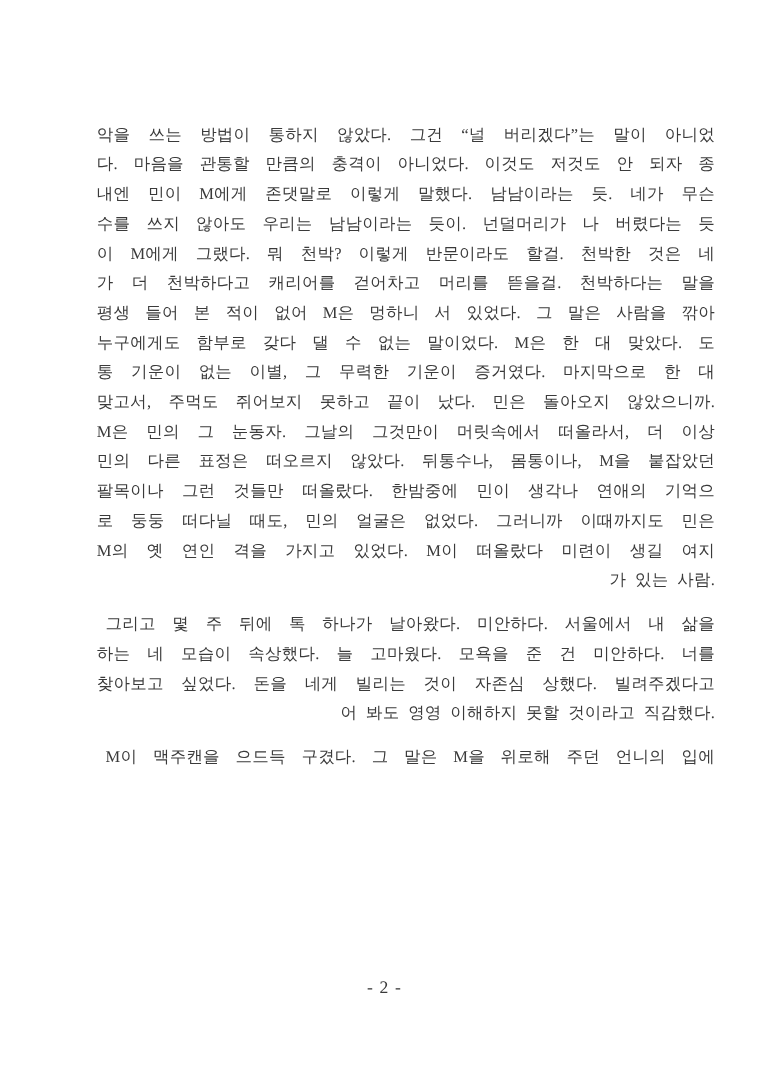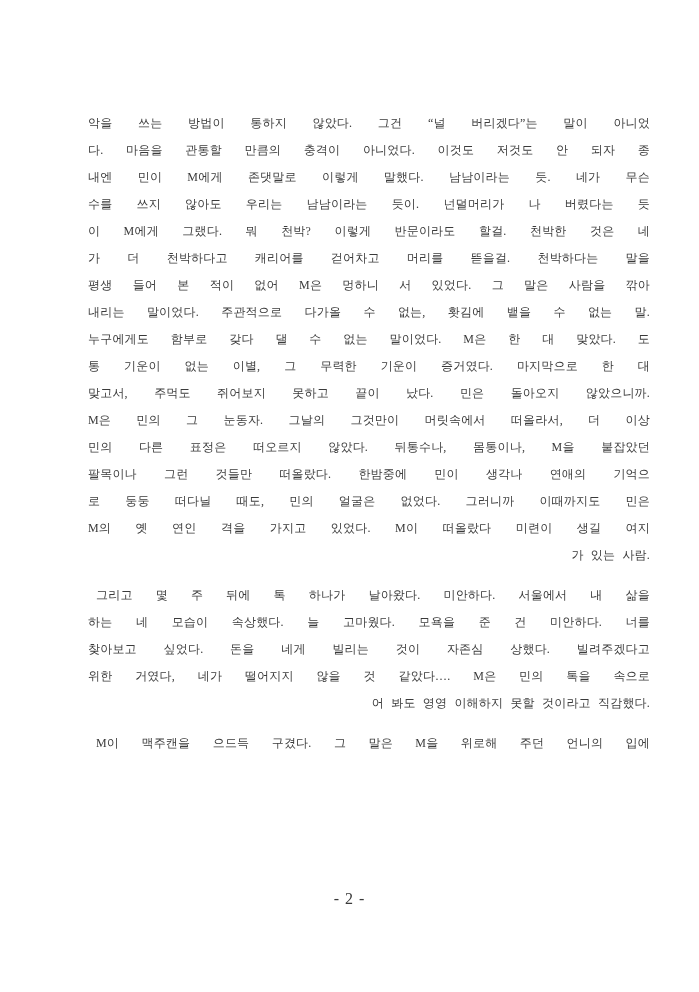--- a/index.html
+++ b/index.html
@@ -12,21 +12,21 @@
     box-sizing: border-box;
     padding: 110px 49px 0 88px;
     font-family: "Liberation Serif", "DejaVu Serif", serif;
     color: #3a3a3a;
     overflow: hidden;
   }
   .text-body { width: 562px; }
   .paragraph { margin: 0; }
   .paragraph + .paragraph { margin-top: 13px; }
   .line {
-    font-size: 12px;
+    font-size: 15px;
     line-height: 27px;
     letter-spacing: 0.2px;
   }
   .line.justified {
     text-align: justify;
     text-align-last: justify;
     text-justify: inter-word;
   }
   .line.plain {
     text-align: right;
@@ -51,36 +51,34 @@
 <div class="page">
   <div class="text-body">
       <div class="paragraph">
         <div class="line justified">악을 쓰는 방법이 통하지 않았다. 그건 “널 버리겠다”는 말이 아니었</div>
         <div class="line justified">다. 마음을 관통할 만큼의 충격이 아니었다. 이것도 저것도 안 되자 종</div>
         <div class="line justified">내엔 민이 M에게 존댓말로 이렇게 말했다. 남남이라는 듯. 네가 무슨</div>
         <div class="line justified">수를 쓰지 않아도 우리는 남남이라는 듯이. 넌덜머리가 나 버렸다는 듯</div>
         <div class="line justified">이 M에게 그랬다. 뭐 천박?  이렇게 반문이라도 할걸. 천박한 것은 네</div>
         <div class="line justified">가 더 천박하다고 캐리어를 걷어차고 머리를 뜯을걸. 천박하다는 말을</div>
         <div class="line justified">평생 들어 본 적이 없어 M은 멍하니 서 있었다. 그 말은 사람을 깎아</div>
-        <div class="line justified">내리는 말이었다. 주관적으로 다가올 수 없는, 홧김에 뱉을 수 없는 말.</div>
         <div class="line justified">누구에게도 함부로 갖다 댈 수 없는 말이었다. M은 한 대 맞았다. 도</div>
         <div class="line justified">통 기운이 없는 이별, 그 무력한 기운이 증거였다. 마지막으로 한 대</div>
         <div class="line justified">맞고서, 주먹도 쥐어보지 못하고 끝이 났다. 민은 돌아오지 않았으니까.</div>
         <div class="line justified">M은 민의 그 눈동자. 그날의 그것만이 머릿속에서 떠올라서, 더 이상</div>
         <div class="line justified">민의 다른 표정은 떠오르지 않았다. 뒤통수나, 몸통이나, M을 붙잡았던</div>
         <div class="line justified">팔목이나 그런 것들만 떠올랐다. 한밤중에 민이 생각나 연애의 기억으</div>
         <div class="line justified">로 둥둥 떠다닐 때도, 민의 얼굴은 없었다. 그러니까 이때까지도 민은</div>
         <div class="line justified">M의 옛 연인 격을 가지고 있었다. M이 떠올랐다 미련이 생길 여지</div>
         <div class="line plain">가 있는 사람.</div>
       </div>
       <div class="paragraph indent">
         <div class="line justified">그리고 몇 주 뒤에 톡 하나가 날아왔다. 미안하다. 서울에서 내 삶을</div>
         <div class="line justified">하는 네 모습이 속상했다. 늘 고마웠다. 모욕을 준 건 미안하다. 너를</div>
         <div class="line justified">찾아보고 싶었다. 돈을 네게 빌리는 것이 자존심 상했다. 빌려주겠다고</div>
-        <div class="line justified">위한 거였다, 네가 떨어지지 않을 것 같았다…. M은 민의 톡을 속으로</div>
         <div class="line plain">어 봐도 영영 이해하지 못할 것이라고 직감했다.</div>
       </div>
       <div class="paragraph indent">
         <div class="line justified">M이 맥주캔을 으드득 구겼다. 그 말은 M을 위로해 주던 언니의 입에</div>
       </div>
     </div>
   <div class="page-number">- 2 -</div>
 </div>
 
 </body></html>

